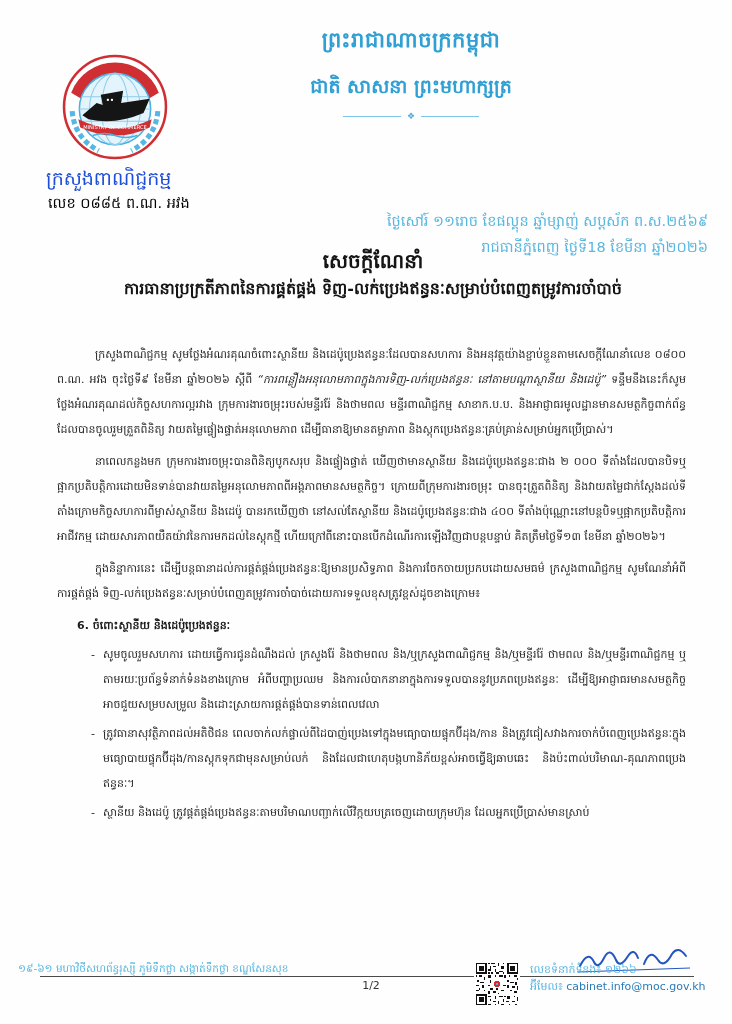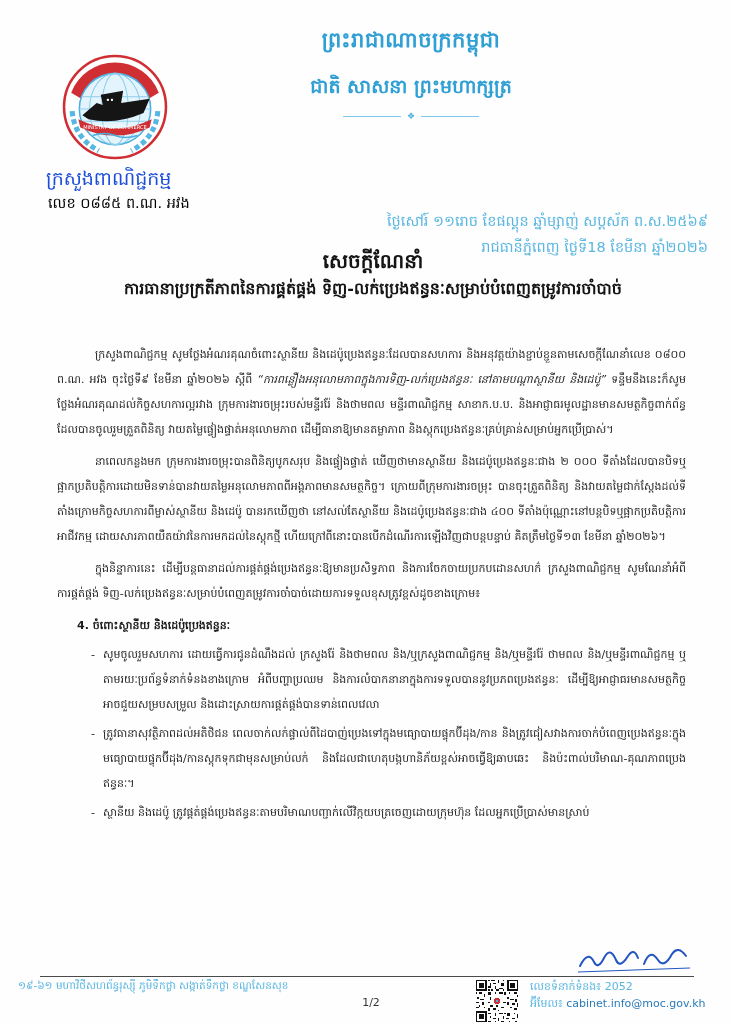--- a/index.html
+++ b/index.html
@@ -27,21 +27,21 @@
            font-size:11px;line-height:25px;text-align:justify;color:#1c1c1e;}
   .para{text-indent:38px;margin:0 0 7px 0;}
   .quote{font-style:italic;}
   .section-heading{font-weight:bold;margin:6px 0 4px 20px;}
   .bullet{position:relative;margin-left:34px;padding-left:12px;margin-bottom:4px;}
   .bullet .marker{position:absolute;left:0;top:0;}
   
   .signature{position:absolute;right:38px;bottom:40px;width:120px;height:42px;}
   
   .footer-rule{position:absolute;left:40px;right:38px;bottom:47px;border-top:1.5px solid #4a4a4a;}
-  .footer{position:absolute;left:18px;right:14px;bottom:2px;height:44px;display:flex;align-items:flex-start;}
+  .footer{position:absolute;left:18px;right:14px;bottom:19px;height:44px;display:flex;align-items:flex-start;}
   .footer-address{width:318px;color:#58b6e0;font-size:10.5px;line-height:15px;}
   .page-number{width:70px;text-align:center;color:#333;font-size:11px;padding-top:18px;}
   .qr{width:46px;height:46px;margin-left:68px;flex:none;}
   .footer-contact{margin-left:10px;color:#58b6e0;font-size:11px;line-height:17px;}
   .footer-contact .email-value{color:#2b7bb9;}
 </style>
 </head>
 <body>
 
 <div class="page">
@@ -82,22 +82,22 @@
   </div>
 
   <div class="title-block">
     <div class="doc-type">សេចក្តីណែនាំ</div>
     <div class="subject">ការធានាប្រក្រតីភាពនៃការផ្គត់ផ្គង់ ទិញ-លក់ប្រេងឥន្ធនៈសម្រាប់បំពេញតម្រូវការចាំបាច់</div>
   </div>
 
   <div class="content">
     <p class="para"><span>ក្រសួងពាណិជ្ជកម្ម សូមថ្លែងអំណរគុណចំពោះស្ថានីយ និងដេប៉ូប្រេងឥន្ធនៈដែលបានសហការ និងអនុវត្តយ៉ាងខ្ជាប់ខ្ជួនតាមសេចក្តីណែនាំលេខ ០៨០០ ព.ណ. អវង ចុះថ្ងៃទី៩ ខែមីនា ឆ្នាំ២០២៦ ស្តីពី </span><span class="quote">“ការពន្លឿងអនុលោមភាពក្នុងការទិញ-លក់ប្រេងឥន្ធនៈ នៅតាមបណ្តាស្ថានីយ និងដេប៉ូ”</span><span> ទន្ទឹមនឹងនេះក៏សូមថ្លែងអំណរគុណដល់កិច្ចសហការល្អរវាង ក្រុមការងារចម្រុះរបស់មន្ទីររ៉ែ និងថាមពល មន្ទីរពាណិជ្ជកម្ម សាខាក.ប.ប. និងអាជ្ញាធរមូលដ្ឋានមានសមត្ថកិច្ចពាក់ព័ន្ធ ដែលបានចូលរួមត្រួតពិនិត្យ វាយតម្លៃផ្ទៀងផ្ទាត់អនុលោមភាព ដើម្បីធានាឱ្យមានតម្លាភាព និងស្តុកប្រេងឥន្ធនៈគ្រប់គ្រាន់សម្រាប់អ្នកប្រើប្រាស់។</span></p>
     <p class="para">នាពេលកន្លងមក ក្រុមការងារចម្រុះបានពិនិត្យបូកសរុប និងផ្ទៀងផ្ទាត់ ឃើញថាមានស្ថានីយ និងដេប៉ូប្រេងឥន្ធនៈជាង ២ ០០០ ទីតាំងដែលបានបិទឬផ្អាកប្រតិបត្តិការដោយមិនទាន់បានវាយតម្លៃអនុលោមភាពពីអង្គភាពមានសមត្ថកិច្ច។ ក្រោយពីក្រុមការងារចម្រុះ បានចុះត្រួតពិនិត្យ និងវាយតម្លៃជាក់ស្តែងដល់ទីតាំងក្រោមកិច្ចសហការពីម្ចាស់ស្ថានីយ និងដេប៉ូ បានរកឃើញថា នៅសល់តែស្ថានីយ និងដេប៉ូប្រេងឥន្ធនៈជាង ៤០០ ទីតាំងប៉ុណ្ណោះនៅបន្តបិទឬផ្អាកប្រតិបត្តិការអាជីវកម្ម ដោយសារភាពយឺតយ៉ាវនៃការមកដល់នៃស្តុកថ្មី ហើយក្រៅពីនោះបានបើកដំណើរការឡើងវិញជាបន្តបន្ទាប់ គិតត្រឹមថ្ងៃទី១៣ ខែមីនា ឆ្នាំ២០២៦។</p>
-    <p class="para">ក្នុងនិន្នាការនេះ ដើម្បីបន្តធានាដល់ការផ្គត់ផ្គង់ប្រេងឥន្ធនៈឱ្យមានប្រសិទ្ធភាព និងការចែកចាយប្រកបដោនសហក៌ ក្រសួងពាណិជ្ជកម្ម សូមណែនាំអំពីការផ្គត់ផ្គង់ ទិញ-លក់ប្រេងឥន្ធនៈសម្រាប់បំពេញតម្រូវការចាំបាច់ដោយការទទួលខុសត្រូវខ្ពស់ដូចខាងក្រោម៖</p>
-    <div class="section-heading">4. ចំពោះស្ថានីយ និងដេប៉ូប្រេងឥន្ធនៈ</div>
+    <p class="para">ក្នុងនិន្នាការនេះ ដើម្បីបន្តធានាដល់ការផ្គត់ផ្គង់ប្រេងឥន្ធនៈឱ្យមានប្រសិទ្ធភាព និងការចែកចាយប្រកបដោយសមធម៌ ក្រសួងពាណិជ្ជកម្ម សូមណែនាំអំពីការផ្គត់ផ្គង់ ទិញ-លក់ប្រេងឥន្ធនៈសម្រាប់បំពេញតម្រូវការចាំបាច់ដោយការទទួលខុសត្រូវខ្ពស់ដូចខាងក្រោម៖</p>
+    <div class="section-heading">6. ចំពោះស្ថានីយ និងដេប៉ូប្រេងឥន្ធនៈ</div>
     <div class="bullet">
       <span class="marker">-</span>
       <span>សូមចូលរួមសហការ ដោយធ្វើការជូនដំណឹងដល់ ក្រសួងរ៉ែ និងថាមពល និង/ឬក្រសួងពាណិជ្ជកម្ម និង/ឬមន្ទីររ៉ែ ថាមពល និង/ឬមន្ទីរពាណិជ្ជកម្ម ឬតាមរយៈប្រព័ន្ធទំនាក់ទំនងខាងក្រោម អំពីបញ្ហាប្រឈម និងការលំបាកនានាក្នុងការទទួលបាននូវប្រភពប្រេងឥន្ធនៈ ដើម្បីឱ្យអាជ្ញាធរមានសមត្ថកិច្ចអាចជួយសម្របសម្រួល និងដោះស្រាយការផ្គត់ផ្គង់បានទាន់ពេលវេលា</span>
     </div>
     <div class="bullet">
       <span class="marker">-</span>
       <span>ត្រូវធានាសុវត្ថិភាពដល់អតិថិជន ពេលចាក់លក់ផ្ទាល់ពីដៃបាញ់ប្រេងទៅក្នុងមធ្យោបាយផ្ទុកប៊ីដុង/កាន និងត្រូវជៀសវាងការចាក់បំពេញប្រេងឥន្ធនៈក្នុងមធ្យោបាយផ្ទុកប៊ីដុង/កានស្តុកទុកជាមុនសម្រាប់លក់ និងដែលជាហេតុបង្កហានិភ័យខ្ពស់អាចធ្វើឱ្យឆាបឆេះ និងប៉ះពាល់បរិមាណ-គុណភាពប្រេងឥន្ធនៈ។</span>
     </div>
     <div class="bullet">
       <span class="marker">-</span>
@@ -196,18 +196,18 @@
         <rect x="9" y="27" width="2" height="1"></rect>
           <rect x="13" y="27" width="1" height="1"></rect>
           <rect x="17" y="27" width="2" height="1"></rect>
           <rect x="22" y="27" width="1" height="1"></rect>
       </g>
       <rect x="12" y="12" width="5" height="5" fill="#ffffff"></rect>
       <circle cx="14.5" cy="14.5" r="2" fill="#cf2e33"></circle>
       <circle cx="14.5" cy="14.5" r="1" fill="#49aede"></circle>
     </svg>
     <div class="footer-contact">
-      <div>លេខទំនាក់ទំនង៖ 2052</div>
+      <div>លេខទំនាក់ទំនង៖ ១២៦៦</div>
       <div><span>អ៊ីមែល៖</span> <span class="email-value">cabinet.info@moc.gov.kh</span></div>
     </div>
   </div>
 
 </div>
 
 </body></html>

